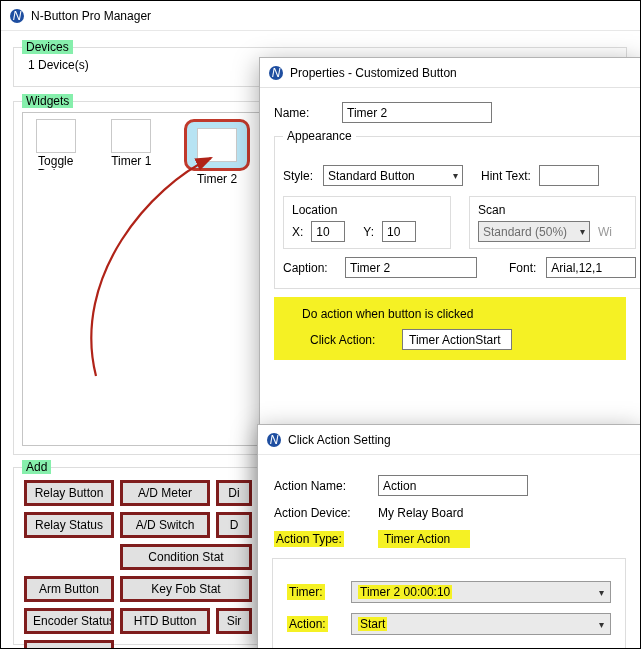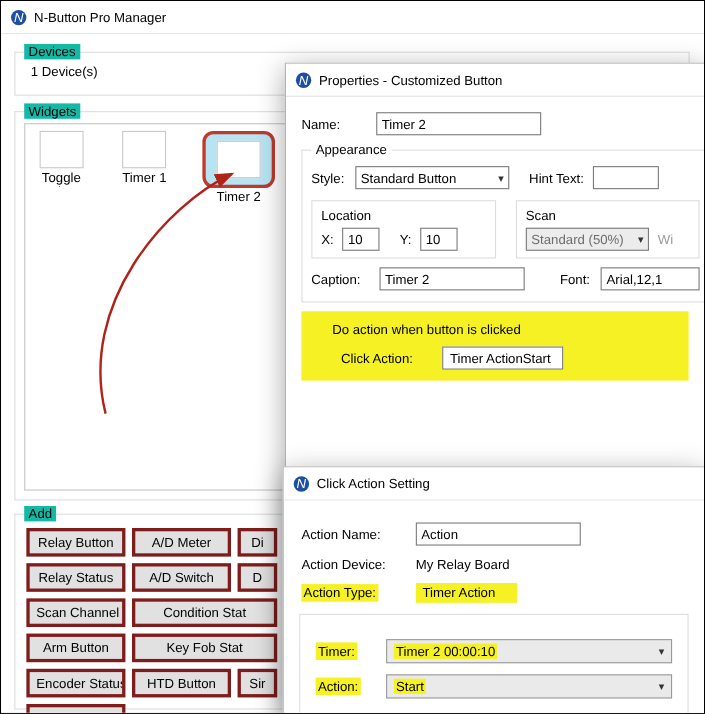--- a/index.html
+++ b/index.html
@@ -6,21 +6,21 @@
   html,body { margin:0; padding:0; background:#fff; color:#000; }
   .canvas { position:relative; width:641px; height:649px; overflow:hidden; border:1px solid #000; background:#fff; }
 
   
   .win-main { position:absolute; left:0; top:0; width:641px; height:649px; background:#fff; }
   .titlebar { display:flex; align-items:center; height:30px; border-bottom:1px solid #e8e8e8; padding:0 8px; gap:6px; background:#fff; }
   .app-icon svg { display:block; }
   .titlebar span.title { font-size:12px; color:#000; }
 
   .group { position:absolute; border:1px solid #ddd; background:#fff; }
-  .group-label { position:absolute; top:-8px; left:8px; background:#14b8a6; padding:0 4px; color:#000; }
+  .group-label { position:absolute; top:-8px; left:8px; background:#86efac; padding:0 4px; color:#000; }
   .devices { left:12px; top:46px; width:614px; height:40px; }
   .devices .content { padding:10px 14px 0 14px; }
 
   .widgets { left:12px; top:100px; width:248px; height:354px; }
   .widgets-inner { position:absolute; left:8px; top:10px; right:-1px; bottom:8px; border:1px solid #c5c5c5; background:#fff; overflow:hidden; }
   .widget-row { display:flex; gap:30px; padding:6px 10px; }
   .widget { width:56px; display:flex; flex-direction:column; align-items:center; }
   .widget.selected { width:70px; }
   .widget .thumb { width:40px; height:34px; border:1px solid #c9c9c9; background:#fff; }
   .widget.selected .thumb-wrap { border:3px solid #c0392b; border-radius:10px; padding:6px 10px; background:#b7e3f3; }
@@ -118,21 +118,20 @@
 
     <div class="group add-group">
       <span class="group-label">Add</span>
       <div class="add-grid">
         <div class="btn">Relay Button</div>
         <div class="btn">A/D Meter</div>
         <div class="btn">Di</div>
         <div class="btn">Relay Status</div>
         <div class="btn">A/D Switch</div>
         <div class="btn">D</div>
-        <div class="btn">Scan Channel</div>
         <div class="btn" style="grid-column:2 / span 2">Condition Stat</div>
         <div class="btn">Arm Button</div>
         <div class="btn" style="grid-column:2 / span 2">Key Fob Stat</div>
         <div class="btn">Encoder Status</div>
         <div class="btn">HTD Button</div>
         <div class="btn">Sir</div>
         <div class="btn">XKeys Status</div>
       </div>
     </div>
 
@@ -157,21 +156,21 @@
       <span class="title">Properties - Customized Button</span>
     </div>
     <div class="props-body">
       <div class="row">
         <span class="lbl">Name:</span>
         <input class="txt" style="width: 150px;" value="Timer 2">
       </div>
 
       <fieldset class="app">
         <legend>Appearance</legend>
-        <div style="display:flex; gap:18px; align-items:flex-end;">
+        <div style="display:flex; gap:18px; align-items:flex-end;margin-top:14px;">
           <div style="display:flex; align-items:center; gap:10px;">
             <span>Style:</span>
             <div class="select" style="width:140px">
               <span>Standard Button</span>
               <span class="caret">▾</span>
             </div>
           </div>
           <div style="display:flex; align-items:center; gap:8px;">
             <span>Hint Text:</span>
             <input class="txt" style="width: 60px;" value="">

